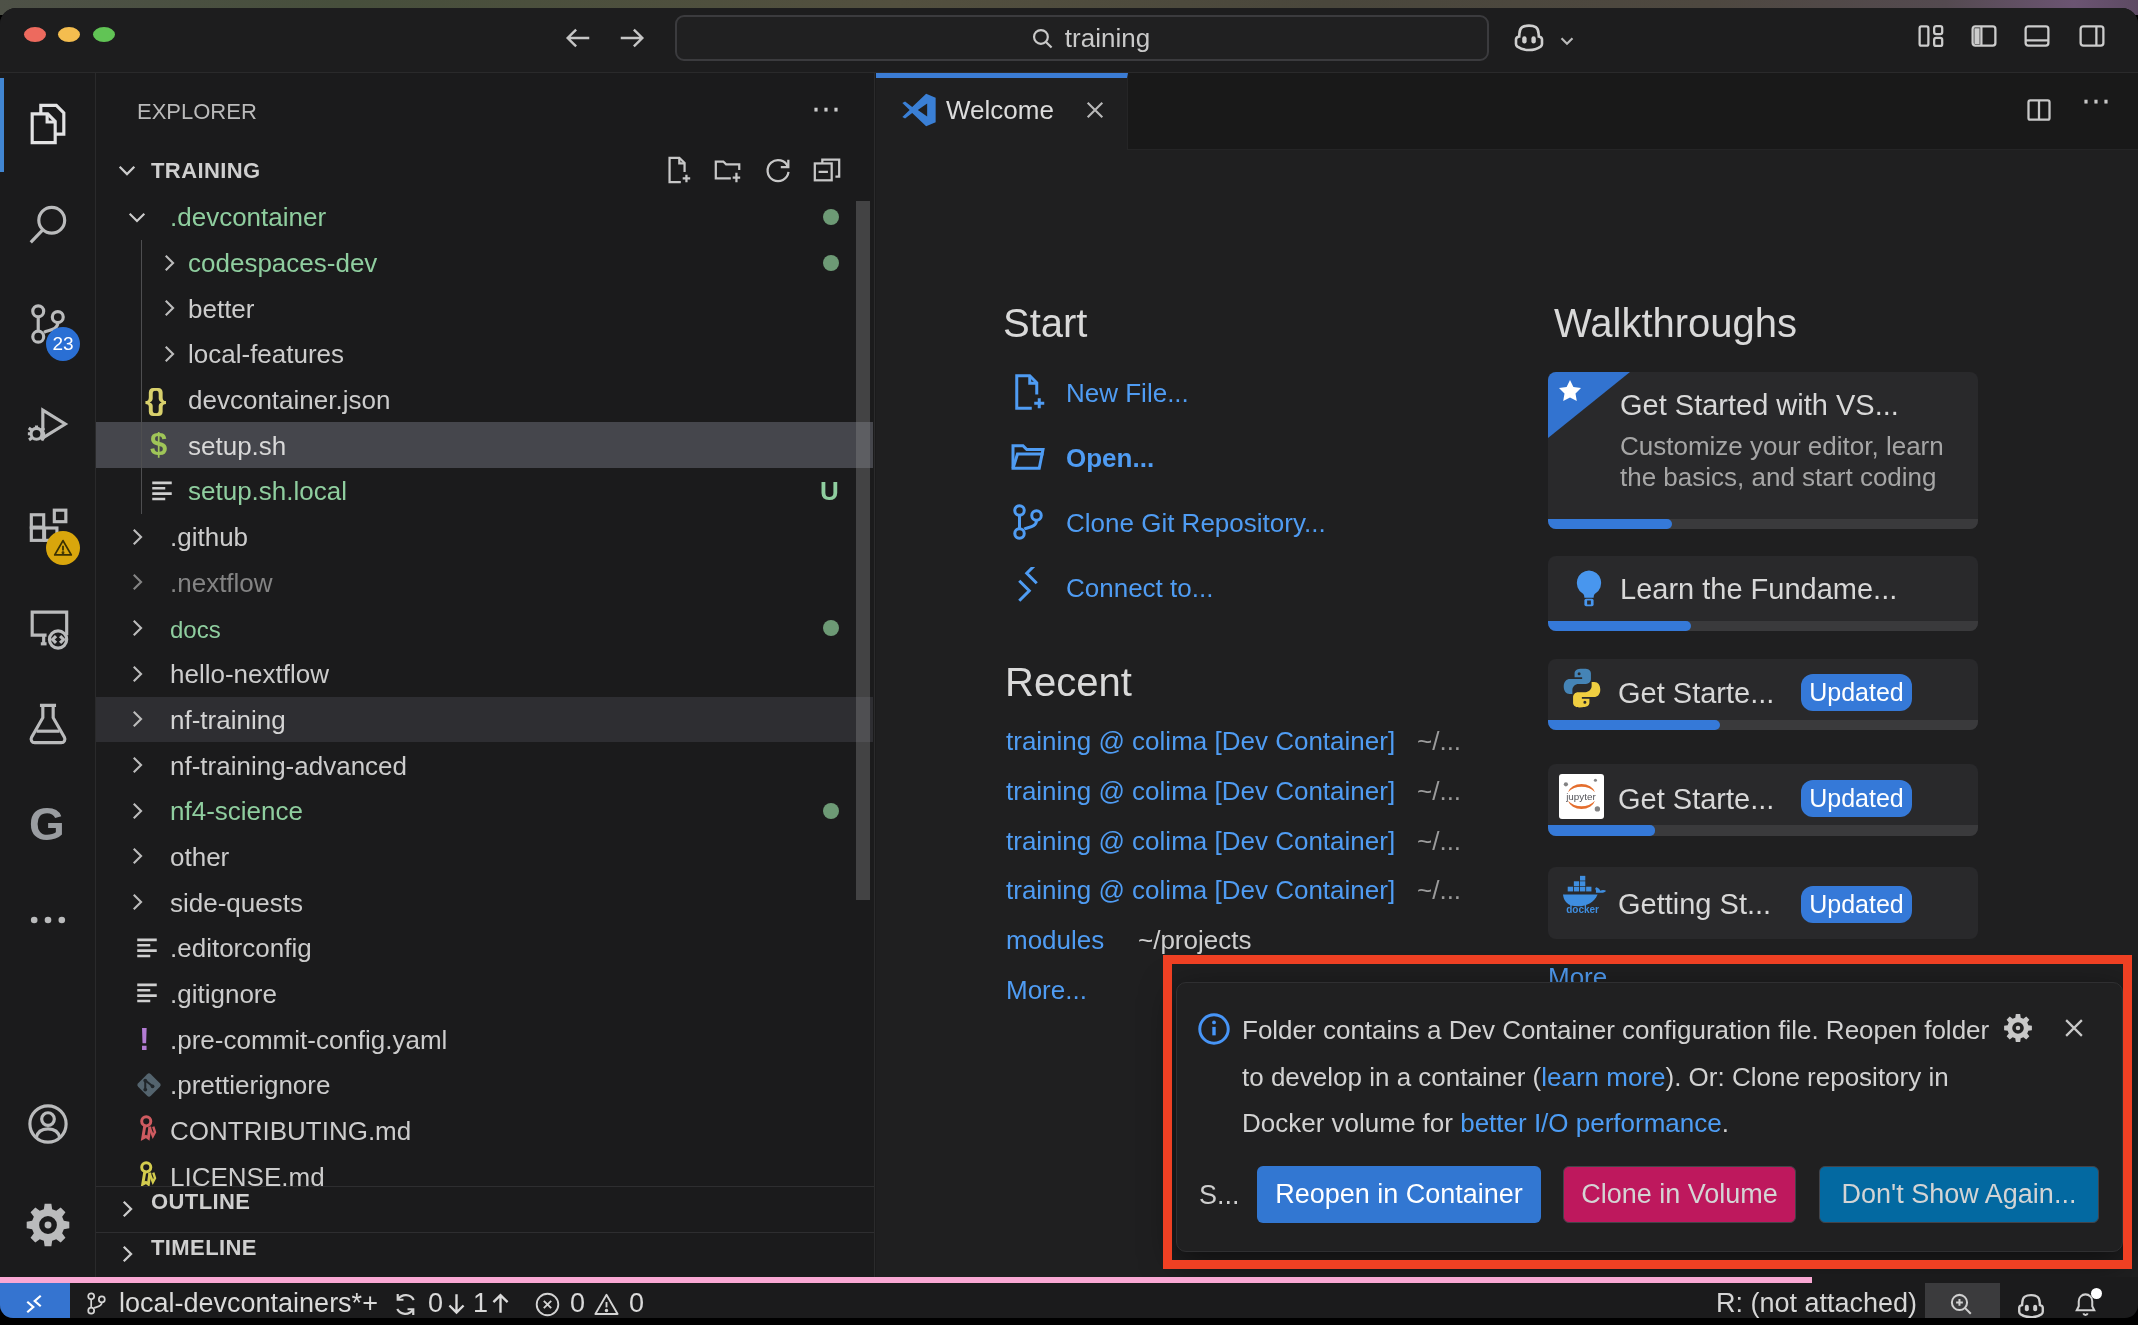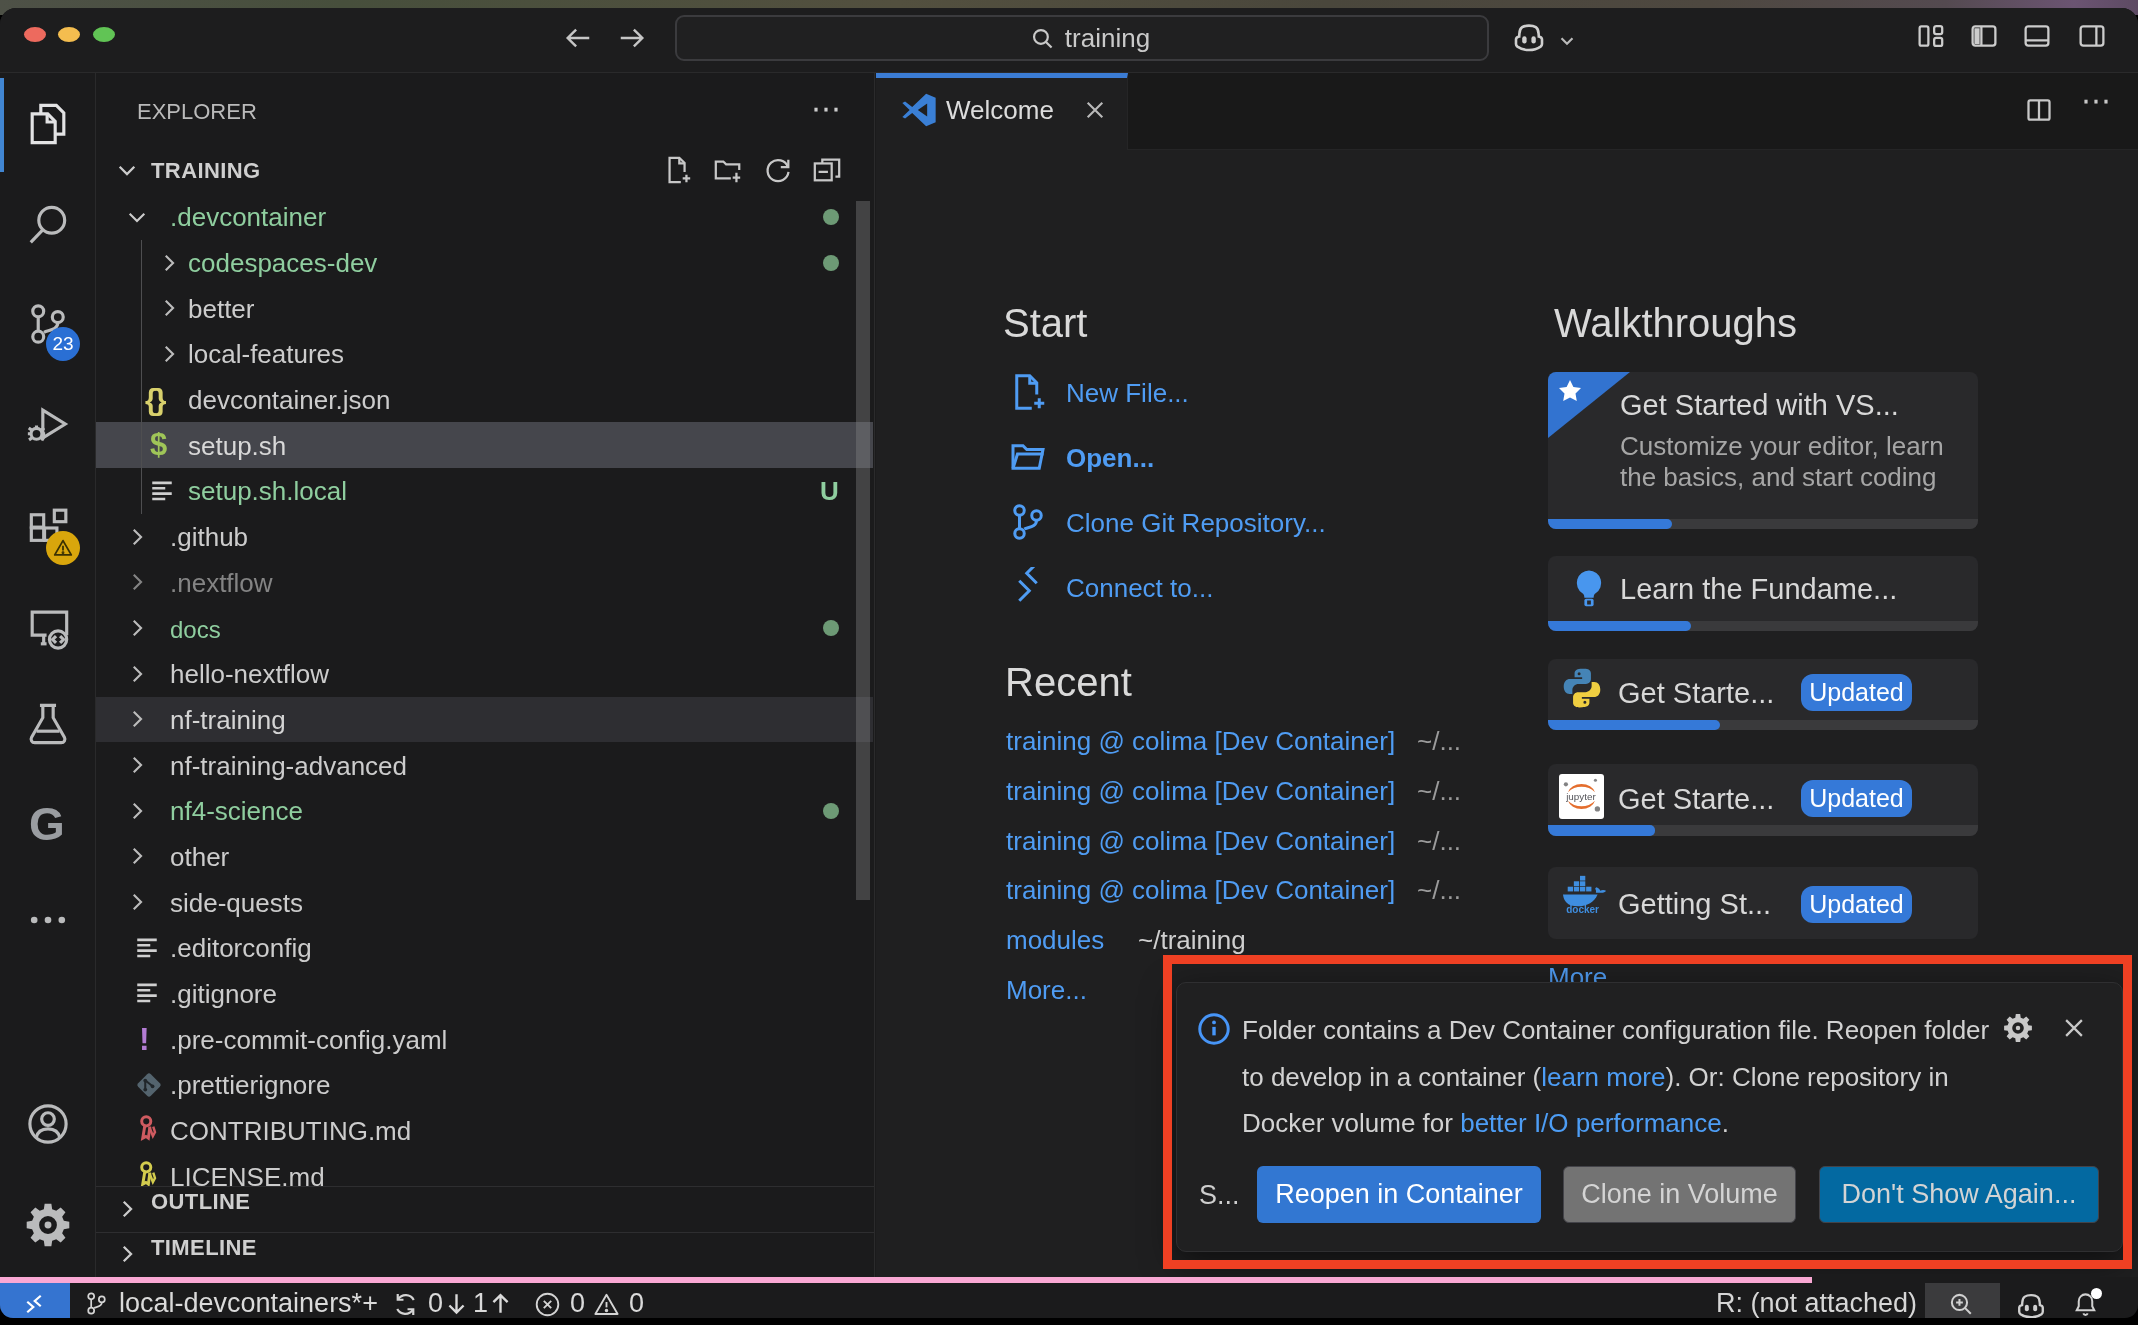--- a/index.html
+++ b/index.html
@@ -301,21 +301,21 @@
 <div class="txt " style="left:129px;top:502.0px;font-size:40px;line-height:60px;color:#d9d9d9;font-weight:400;letter-spacing:0">Recent</div>
 <div class="txt " style="left:130px;top:572.0px;font-size:26px;line-height:39px;color:#4f9cf3;font-weight:400;letter-spacing:0">training @ colima [Dev Container]</div>
 <div class="txt " style="left:541px;top:572.0px;font-size:26px;line-height:39px;color:#9b9b9b;font-weight:400;letter-spacing:0">~/...</div>
 <div class="txt " style="left:130px;top:621.5px;font-size:26px;line-height:39px;color:#4f9cf3;font-weight:400;letter-spacing:0">training @ colima [Dev Container]</div>
 <div class="txt " style="left:541px;top:621.5px;font-size:26px;line-height:39px;color:#9b9b9b;font-weight:400;letter-spacing:0">~/...</div>
 <div class="txt " style="left:130px;top:671.5px;font-size:26px;line-height:39px;color:#4f9cf3;font-weight:400;letter-spacing:0">training @ colima [Dev Container]</div>
 <div class="txt " style="left:541px;top:671.5px;font-size:26px;line-height:39px;color:#9b9b9b;font-weight:400;letter-spacing:0">~/...</div>
 <div class="txt " style="left:130px;top:721.0px;font-size:26px;line-height:39px;color:#4f9cf3;font-weight:400;letter-spacing:0">training @ colima [Dev Container]</div>
 <div class="txt " style="left:541px;top:721.0px;font-size:26px;line-height:39px;color:#9b9b9b;font-weight:400;letter-spacing:0">~/...</div>
 <div class="txt " style="left:130px;top:770.5px;font-size:26px;line-height:39px;color:#4f9cf3;font-weight:400;letter-spacing:0">modules</div>
-<div class="txt " style="left:262px;top:770.5px;font-size:26px;line-height:39px;color:#cfcfcf;font-weight:400;letter-spacing:0">~/training</div>
+<div class="txt " style="left:262px;top:770.5px;font-size:26px;line-height:39px;color:#cfcfcf;font-weight:400;letter-spacing:0">~/projects</div>
 <div class="txt " style="left:130px;top:820.5px;font-size:26px;line-height:39px;color:#4f9cf3;font-weight:400;letter-spacing:0">More...</div>
 <div class="txt " style="left:678px;top:143.0px;font-size:40px;line-height:60px;color:#d9d9d9;font-weight:400;letter-spacing:0">Walkthroughs</div>
 <div class="abs" style="left:672px;top:222px;width:430px;height:157px;background:#29292b;border-radius:8px;overflow:hidden">
 <svg class="ic" style="left:0;top:0" width="82" height="66" viewBox="0 0 82 66">
           <path d="M0 0H82L0 66Z" fill="#3273d0"></path>
           <path d="M22 8l3.4 6.9 7.6 1.1-5.5 5.4 1.3 7.6L22 25.4 15.2 29l1.3-7.6L11 16l7.6-1.1z" fill="#fff"></path>
         </svg>
 <div class="txt" style="left:72px;top:11.5px;font-size:29px;line-height:43px;color:#d8d8d8">Get Started with VS...</div>
 <div class="txt" style="left:72px;top:59px;font-size:26px;line-height:31px;color:#a6a6a6;white-space:normal;width:330px">Customize your editor, learn the basics, and start coding</div>
 <div class="abs" style="left:0;top:147px;width:430px;height:10px;background:#3a3a3c"></div>
@@ -384,21 +384,21 @@
 <div class="txt" style="left:366px;top:857px;font-size:26px;line-height:46.5px;color:#d2d2d2">Folder contains a Dev Container configuration file. Reopen folder<br>to develop in a container (<span style="color:#4d9df5">learn more</span>). Or: Clone repository in<br>Docker volume for <span style="color:#4d9df5">better I/O performance</span>.</div>
 <svg class="ic" style="left:1127px;top:863px" width="30" height="30" viewBox="0 0 16 16">
         <path d="M15.41 6.83 L15.41 9.17 L13.51 9.45 L12.92 10.87 L14.07 12.41 L12.41 14.07 L10.87 12.92 L9.45 13.51 L9.17 15.41 L6.83 15.41 L6.55 13.51 L5.13 12.92 L3.59 14.07 L1.93 12.41 L3.08 10.87 L2.49 9.45 L0.59 9.17 L0.59 6.83 L2.49 6.55 L3.08 5.13 L1.93 3.59 L3.59 1.93 L5.13 3.08 L6.55 2.49 L6.83 0.59 L9.17 0.59 L9.45 2.49 L10.87 3.08 L12.41 1.93 L14.07 3.59 L12.92 5.13 L13.51 6.55 Z M11.10 8 A3.1 3.1 0 1 0 4.90 8 A3.1 3.1 0 1 0 11.10 8 Z" fill="#c8c8c8" fill-rule="evenodd"></path>
         <circle cx="8" cy="8" r="1.2" fill="#c8c8c8"></circle>
       </svg>
 <svg class="ic" style="left:1184px;top:864px" width="28" height="28" viewBox="0 0 16 16" fill="none" stroke="#c8c8c8" stroke-width="1.3">
         <path d="M3.5 3.5l9 9M12.5 3.5l-9 9"></path>
       </svg>
 <div class="txt " style="left:323px;top:1024.8px;font-size:27px;line-height:40px;color:#cecece;font-weight:400;letter-spacing:0">S...</div>
 <div class="abs" style="left:381px;top:1016px;width:284px;height:57px;background:#3277d2;border-radius:6px;color:#fff;font-size:27px;display:flex;align-items:center;justify-content:center">Reopen in Container</div>
-<div class="abs" style="left:687px;top:1016px;width:233px;height:57px;background:#737373;border:1px solid #434349;border-radius:6px;color:#d4d4d4;font-size:27px;display:flex;align-items:center;justify-content:center">Clone in Volume</div>
+<div class="abs" style="left:687px;top:1016px;width:233px;height:57px;background:#be185d;border:1px solid #434349;border-radius:6px;color:#d4d4d4;font-size:27px;display:flex;align-items:center;justify-content:center">Clone in Volume</div>
 <div class="abs" style="left:943px;top:1016px;width:280px;height:57px;background:#0369a1;border:1px solid #434349;border-radius:6px;color:#d4d4d4;font-size:27px;display:flex;align-items:center;justify-content:center">Don't Show Again...</div>
 <div class="abs" style="left:287px;top:805px;width:969px;height:314px;border:9px solid #ef4023"></div>
 </div>
 <div class="abs" style="left:0;top:1269px;width:1812px;height:41px;background:#1b1b1c;border-top:6px solid #f9a8d4">
 <div class="abs" style="left:0;top:0;width:70px;height:41px;background:#3574d0;border-radius:0 0 0 13px"></div>
 <svg class="ic" style="left:22px;top:9px" width="24" height="24" viewBox="0 0 16 16" fill="none" stroke="#fff" stroke-width="1.5">
         <path d="m3.5 6.5 4 3.5-4 3.5"></path>
         <path d="m12.5 2.5-4 3.5 4 3.5"></path>
       </svg>
 <svg class="ic" style="left:84px;top:8px" width="25" height="25" viewBox="0 0 16 16" fill="none" stroke="#d4d4d4" stroke-width="1.1">

